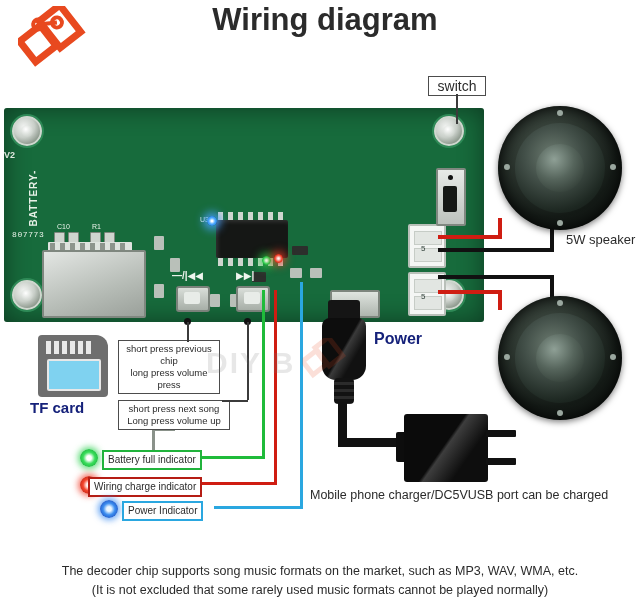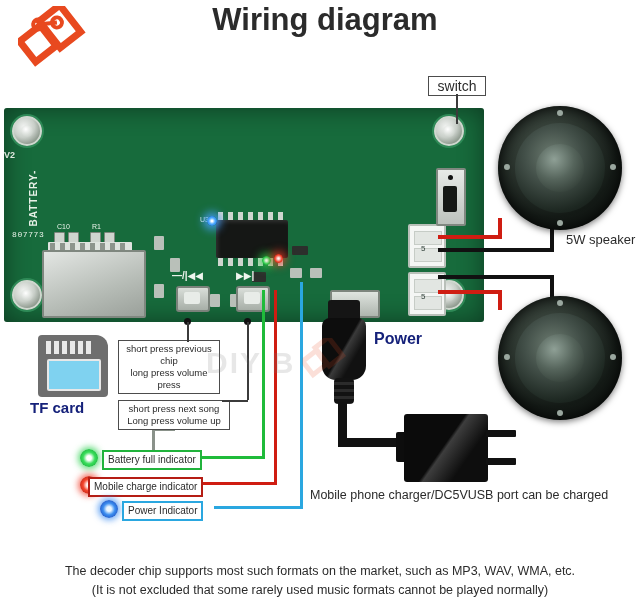--- a/index.html
+++ b/index.html
@@ -378,21 +378,21 @@
 <div class="w w-green" style="left:197px;top:456px;width:68px;height:3px;"></div>
 <div class="w w-red" style="left:274px;top:290px;width:3px;height:194px;"></div>
 <div class="w w-red" style="left:196px;top:482px;width:81px;height:3px;"></div>
 <div class="w w-cyan" style="left:300px;top:282px;width:3px;height:226px;"></div>
 <div class="w w-cyan" style="left:214px;top:506px;width:89px;height:3px;"></div>
 
 <div class="ind-led" id="led-ic-full"></div>
 <div class="ind-box" id="ind-full">Battery full indicator</div>
 
 <div class="ind-led" id="led-ic-charge"></div>
-<div class="ind-box" id="ind-charge">Mobile charge indicator</div>
+<div class="ind-box" id="ind-charge">Wiring charge indicator</div>
 
 <div class="ind-led" id="led-ic-power"></div>
 <div class="ind-box" id="ind-power">Power Indicator</div>
 
 <div class="abs" id="usb-plug"></div>
 <div class="abs" id="usb-plug2"></div>
 <div class="abs" id="usb-strain"></div>
 <div class="abs" id="usb-cable-v"></div>
 <div class="abs" id="usb-cable-h"></div>
 <div class="abs" id="charger-neck"></div>
@@ -406,15 +406,15 @@
   <div class="wm-text">DIY B</div>
   <svg class="wm-mark" viewBox="0 0 46 42">
     <g transform="rotate(-38 23 21)">
       <rect x="4" y="9" width="17" height="17" fill="none" stroke="#e8491f" stroke-width="5"></rect>
       <rect x="22" y="6" width="17" height="23" fill="none" stroke="#e8491f" stroke-width="5"></rect>
     </g>
   </svg>
 </div>
 
 <div class="abs" id="footer">
-  <div>The decoder chip supports most such formats on the market, such as MP3, WAV, WMA, etc.</div>
+  <div>The decoder chip supports song music formats on the market, such as MP3, WAV, WMA, etc.</div>
   <div>(It is not excluded that some rarely used music formats cannot be played normally)</div>
 </div>
 
 </body></html>

